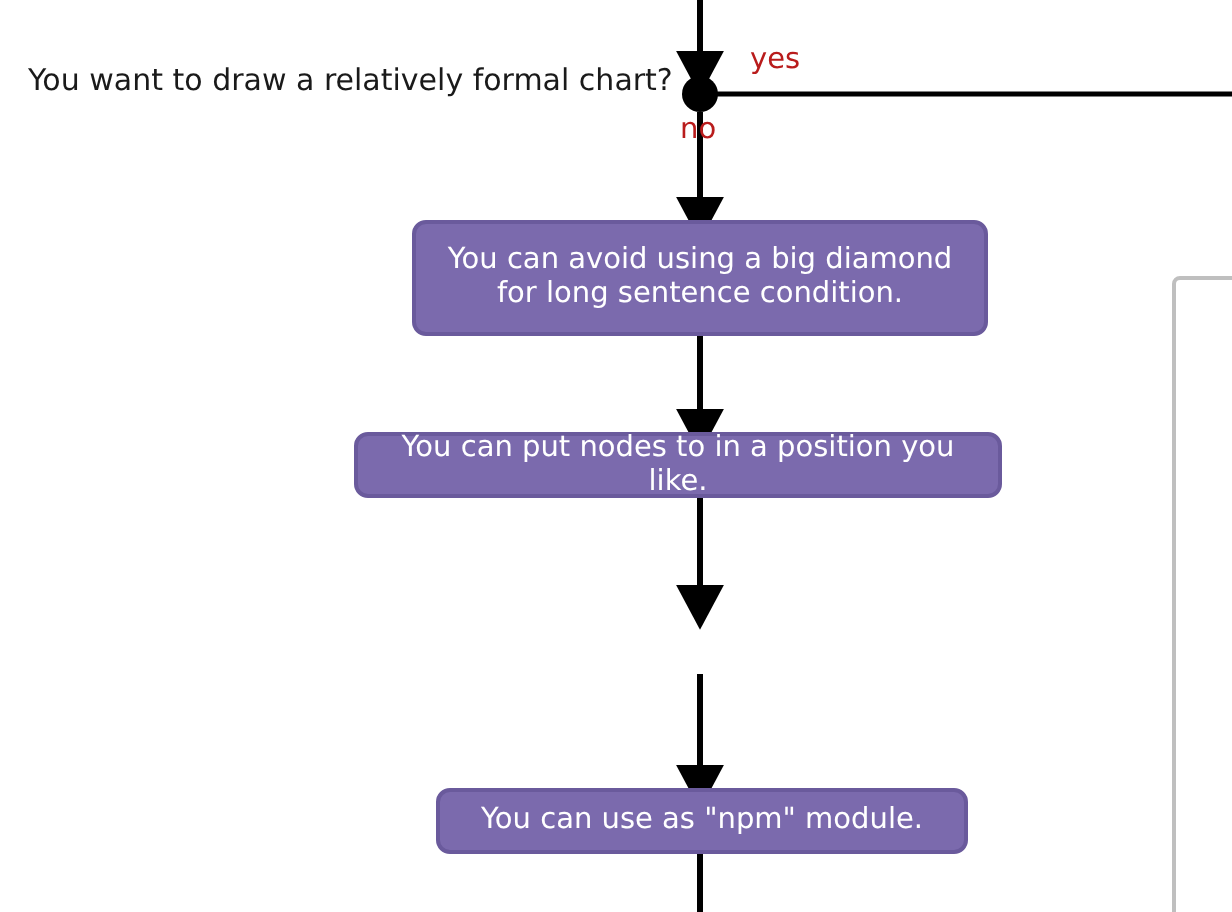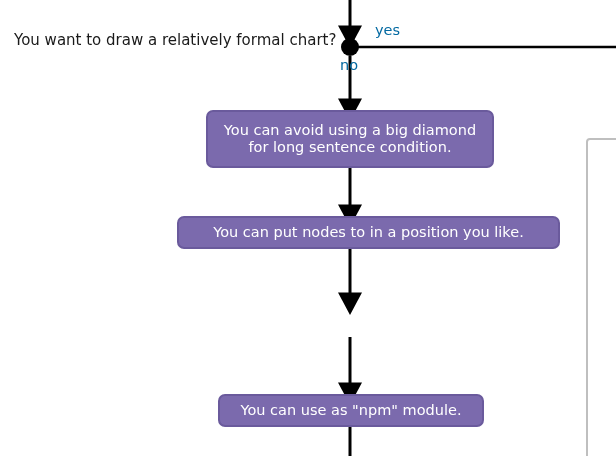--- a/index.html
+++ b/index.html
@@ -38,21 +38,21 @@
     display: flex;
     align-items: center;
     justify-content: center;
     padding: 0 10px;
     white-space: pre-line;
   }
   .edge-label {
     position: absolute;
     font-family: "DejaVu Sans", sans-serif;
     font-size: 14.5px;
-    color: #0369a1;
+    color: #b91c1c;
     white-space: nowrap;
   }
   .question-label {
     position: absolute;
     font-family: "DejaVu Sans", sans-serif;
     font-size: 15px;
     color: #1a1a1a;
     white-space: nowrap;
   }
   .panel-frame {
@@ -94,20 +94,20 @@
 
   <div class="question-label" style="left:14px; top:31px;">You want to draw a relatively formal chart?</div>
 
   <div class="edge-label" style="left:375px; top:22px;">yes</div>
 
   <div class="edge-label" style="left:340px; top:57px;">no</div>
 
   <div class="node-box" style="left:206px; top:110px; width:288px; height:58px;">You can avoid using a big diamond
 for long sentence condition.</div>
 
-  <div class="node-box" style="left:177px; top:216px; width:383px; height:33px;">You can put nodes to in a position you like.</div>
+  <div class="node-box" style="left:177px; top:216px; width:324px; height:33px;">You can put nodes to in a position you like.</div>
 
 
   <div class="node-box" style="left:218px; top:394px; width:266px; height:33px;">You can use as "npm" module.</div>
 
   <div class="panel-frame" style="left:586px; top:138px; width:60px; height:330px;"></div>
 
 </div>
 
 </body></html>

